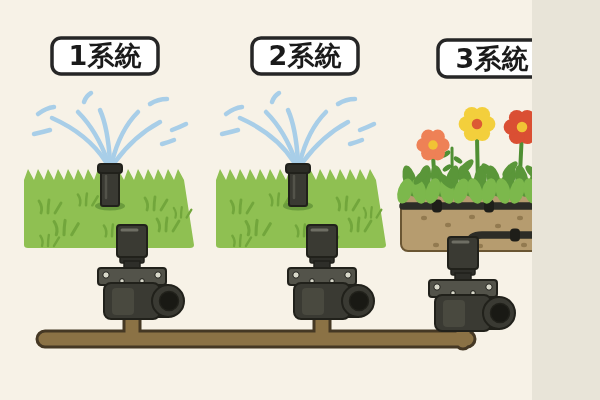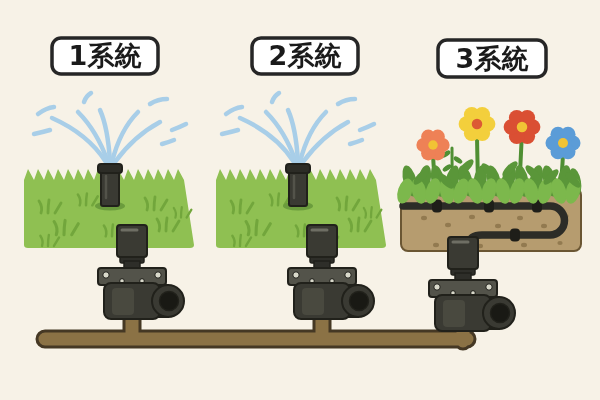--- a/index.html
+++ b/index.html
@@ -1,16 +1,16 @@
 <!DOCTYPE html>
 <html style="--background: #f7f2e7; --label_bg: #ffffff; --label_border: #262626; --label_text: #1a1a1a; --grass: #8fc052; --grass_dark: #72a63c; --grass_shadow: #6b9c3d; --water: #a8cee8; --pipe: #8b7245; --pipe_outline: #453824; --valve_dark: #3a3a33; --valve_mid: #53534a; --valve_light: #6e6e64; --valve_outline: #21211b; --bolt: #d8d8ca; --soil: #b69c6f; --soil_dot: #927a50; --soil_outline: #6a5633; --tube: #2c2c27; --tube_emitter: #1e1e19; --leaf_dark: #5a9639; --leaf_light: #7cb84c; --stem: #4f8f33; --sprinkler: #3a3a33; --sprinkler_cap: #2c2c26; --flower_orange: #ee8156; --flower_yellow: #f3cf3c; --flower_red: #da4f33; --flower_blue: #5b9cd7; --flower_center_yellow: #f1c335; --flower_center_red: #dc5a34;"><head>
 <meta charset="utf-8">
 <style>
   html,body{margin:0;padding:0;background:#e8e4d8;}
-  .stage{width:600px;height:400px;position:relative;overflow:hidden;
+  .stage{width:532px;height:400px;position:relative;overflow:hidden;
          font-family:"DejaVu Sans","Liberation Sans",sans-serif;}
   svg{display:block;}
 
   .bg{fill:var(--background,#f7f2e7);}
 
   .label-box{fill:var(--label_bg,#fff);stroke:var(--label_border,#262626);stroke-width:3.5;}
   .label-text{fill:var(--label_text,#1a1a1a);font-family:"DejaVu Sans","Liberation Sans",sans-serif;
               font-weight:bold;font-size:27px;text-anchor:middle;}
 
   .grass-body{fill:var(--grass,#8fc052);}

